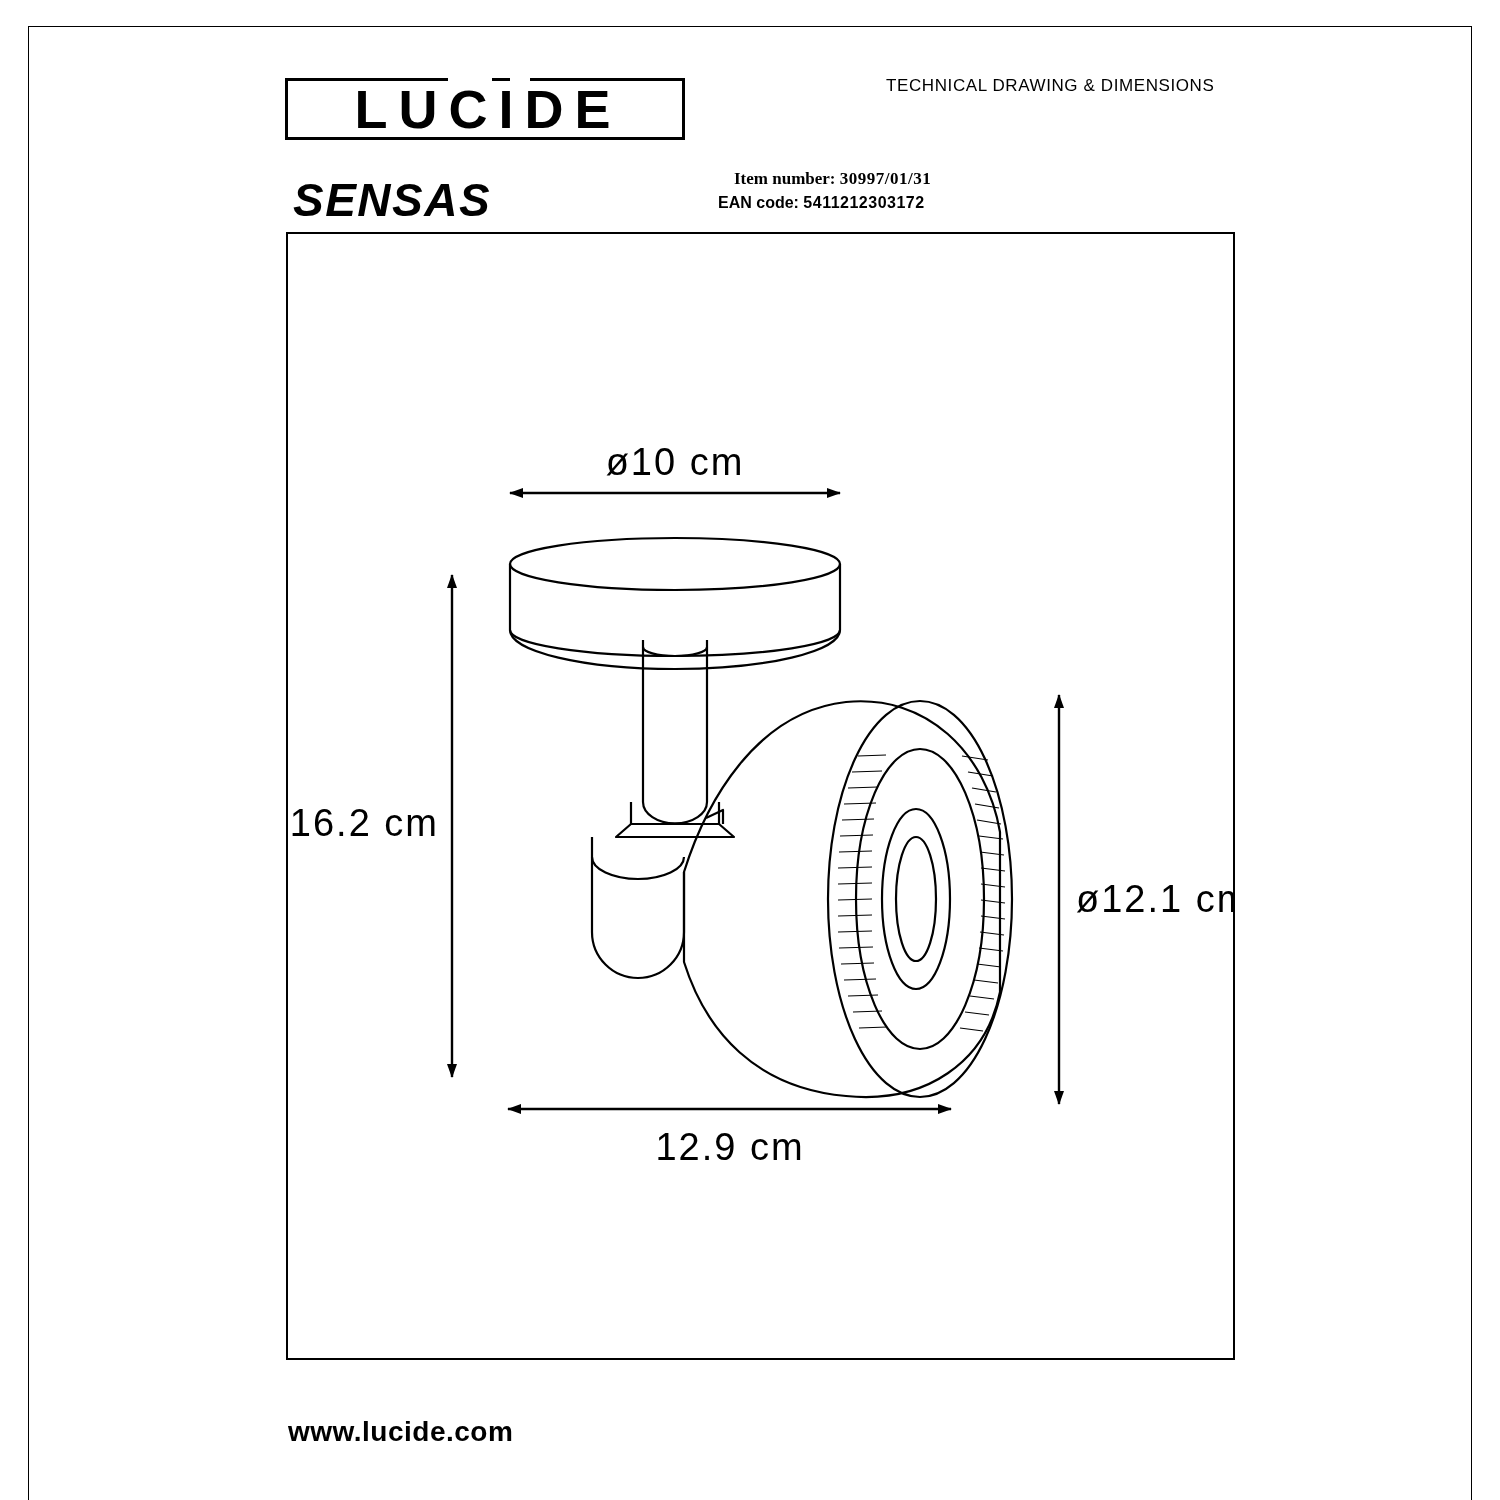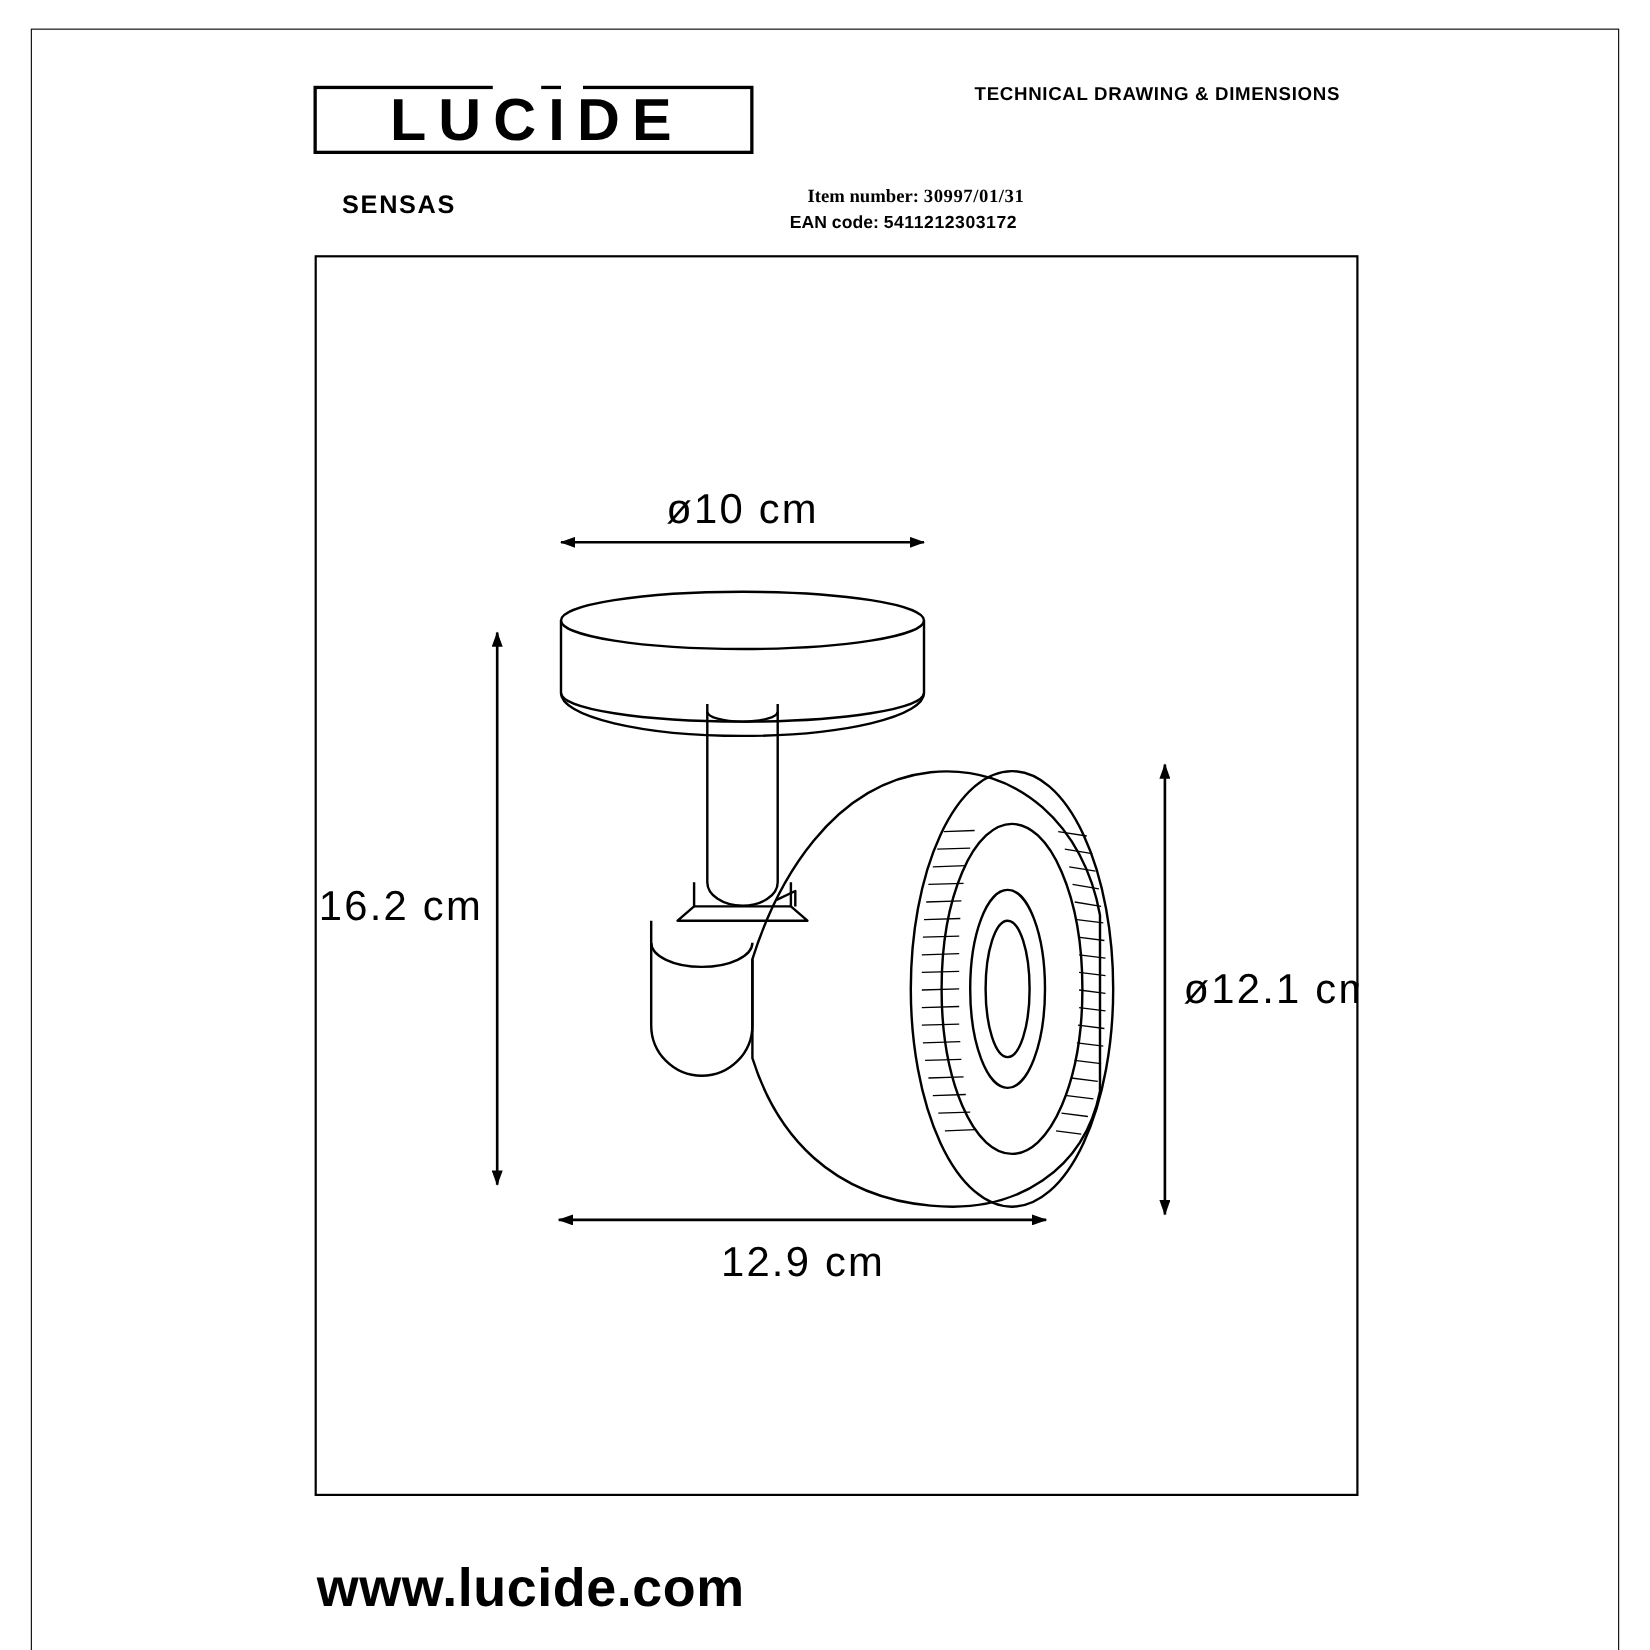--- a/index.html
+++ b/index.html
@@ -62,32 +62,33 @@
     height: 7px;
   }
   .notch-a { left: 448px; top: 59px; width: 44px; }
   .notch-b { left: 510px; top: 59px; width: 20px; }
 
   .header-right {
     position: absolute;
     left: 886px;
     top: 60px;
     font-size: 17px;
-    font-weight: bold;
+    font-weight: normal;
     letter-spacing: 0.6px;
     white-space: nowrap;
   }
 
   .product-name {
     position: absolute;
-    left: 311px;
+    left: 293px;
     top: 157px;
-    font-size: 23px;
+    font-size: 46px;
     font-weight: bold;
     letter-spacing: 1.5px;
+    font-style: italic;
   }
 
   .item-number {
     position: absolute;
     left: 734px;
     top: 153px;
     font-size: 17px;
     font-weight: bold;
     white-space: nowrap;
     font-family: Liberation Serif, serif;
@@ -127,21 +128,21 @@
     left: 288px;
     top: 1366px;
     font-size: 24px;
     font-weight: bold;
     letter-spacing: 0.2px;
   }
   .footer-line2 {
     position: absolute;
     left: 288px;
     top: 1400px;
-    font-size: 49px;
+    font-size: 28px;
     font-weight: bold;
     letter-spacing: 0.5px;
   }
 </style>
 </head>
 <body>
 
 <div class="page">
 
   <div class="page-border"></div>

